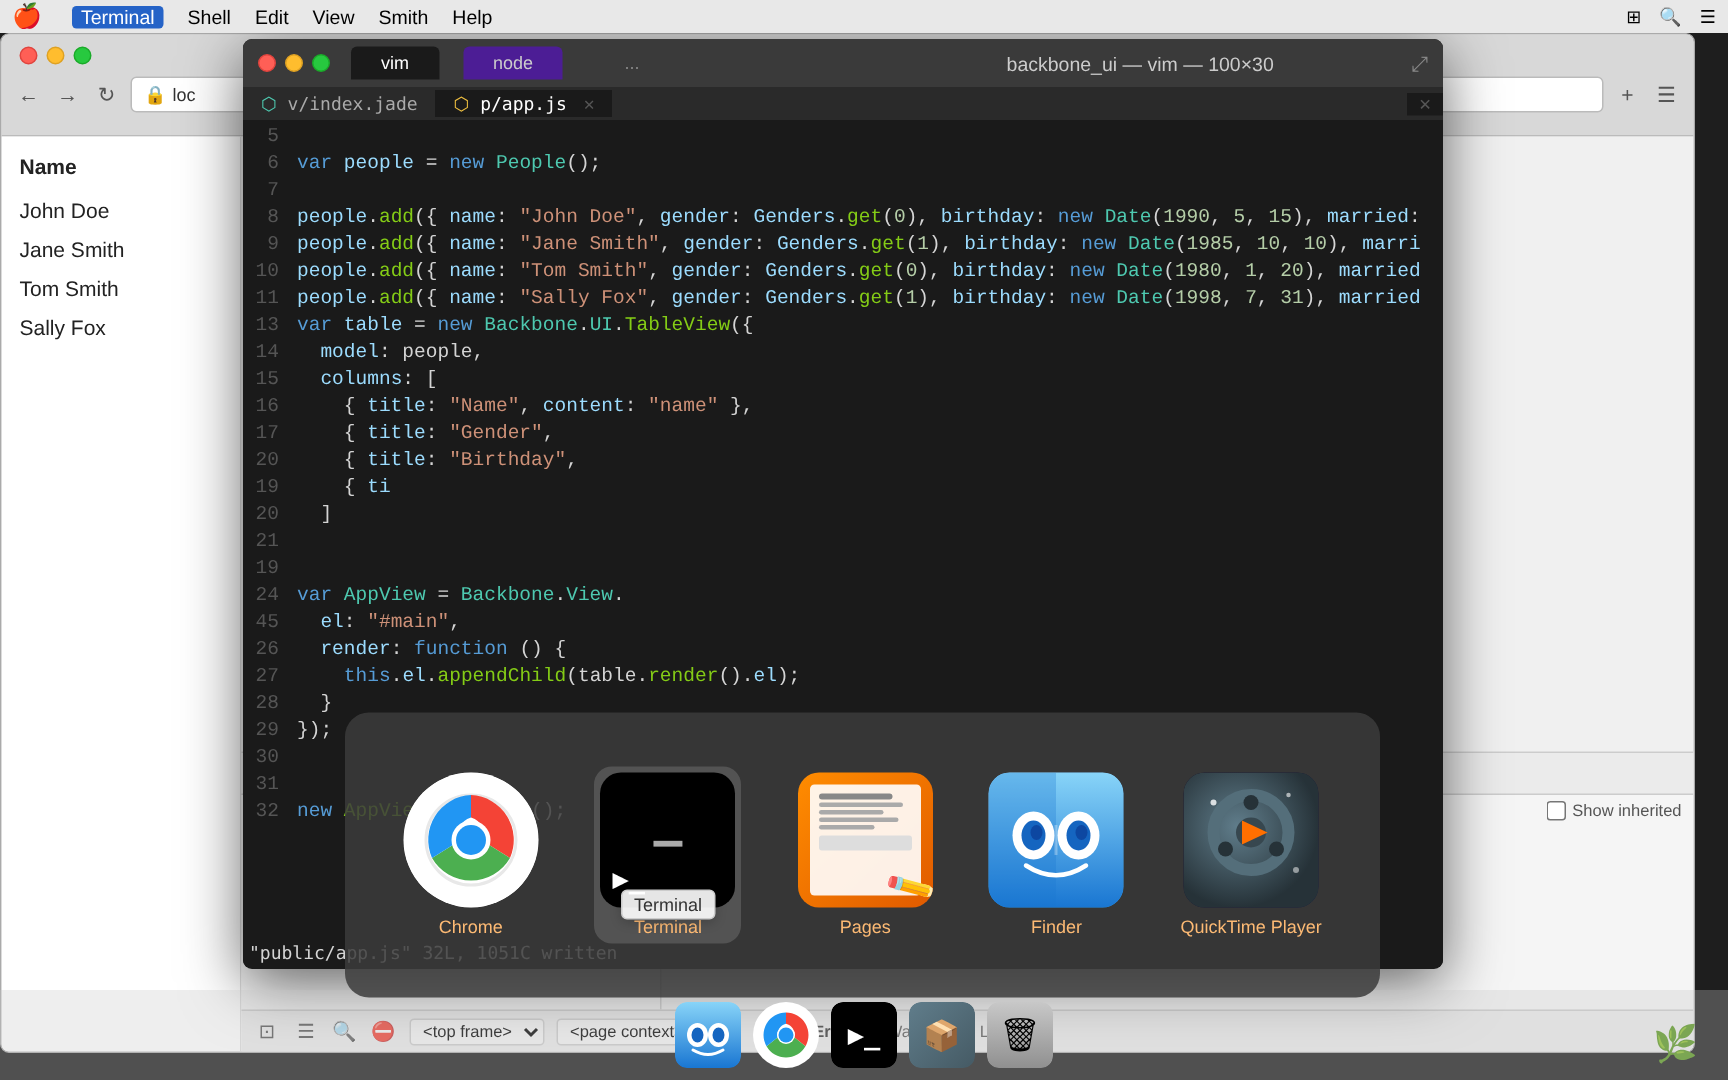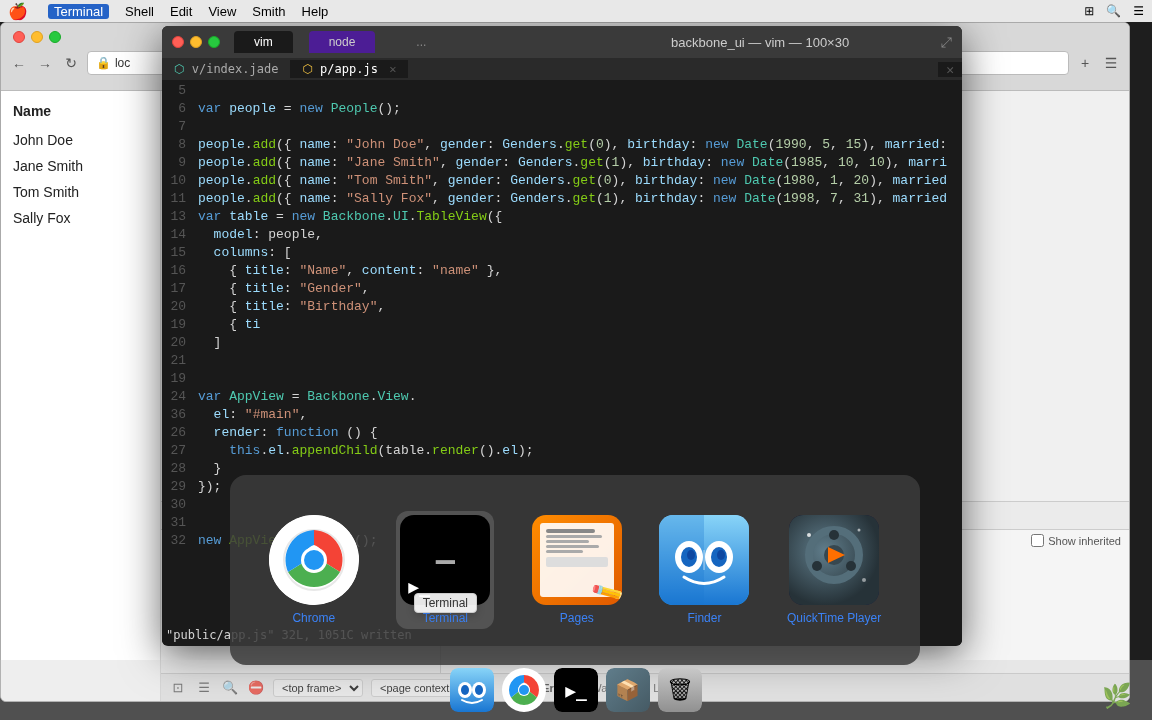--- a/index.html
+++ b/index.html
@@ -430,21 +430,21 @@
     .dock-app-icon-img {
       width: 90px;
       height: 90px;
       border-radius: 18px;
       display: flex;
       align-items: center;
       justify-content: center;
       font-size: 40px;
     }
     .dock-app-icon-label {
-      color: #3b82f6;
+      color: #fdba74;
       font-size: 12px;
     }
 
     
     .terminal-app-highlighted {
       background: rgba(255,255,255,0.15);
       border-radius: 12px;
       padding: 4px;
     }
 
@@ -676,21 +676,21 @@
         </div>
         <div class="code-line">
           <span class="line-num">19</span>
           <span class="line-content"></span>
         </div>
         <div class="code-line">
           <span class="line-num">24</span>
           <span class="line-content"><span class="kw">var</span> <span class="cls">AppView</span> = <span class="cls">Backbone</span>.<span class="cls">View</span>.</span>
         </div>
         <div class="code-line">
-          <span class="line-num">36</span>
+          <span class="line-num">45</span>
           <span class="line-content">  <span class="prop">el</span>: <span class="str">"#main"</span>,</span>
         </div>
         <div class="code-line">
           <span class="line-num">26</span>
           <span class="line-content">  <span class="prop">render</span>: <span class="kw">function</span> () {</span>
         </div>
         <div class="code-line">
           <span class="line-num">27</span>
           <span class="line-content">    <span class="kw">this</span>.<span class="prop">el</span>.<span class="fn">appendChild</span>(table.<span class="fn">render</span>().<span class="prop">el</span>);</span>
         </div>

